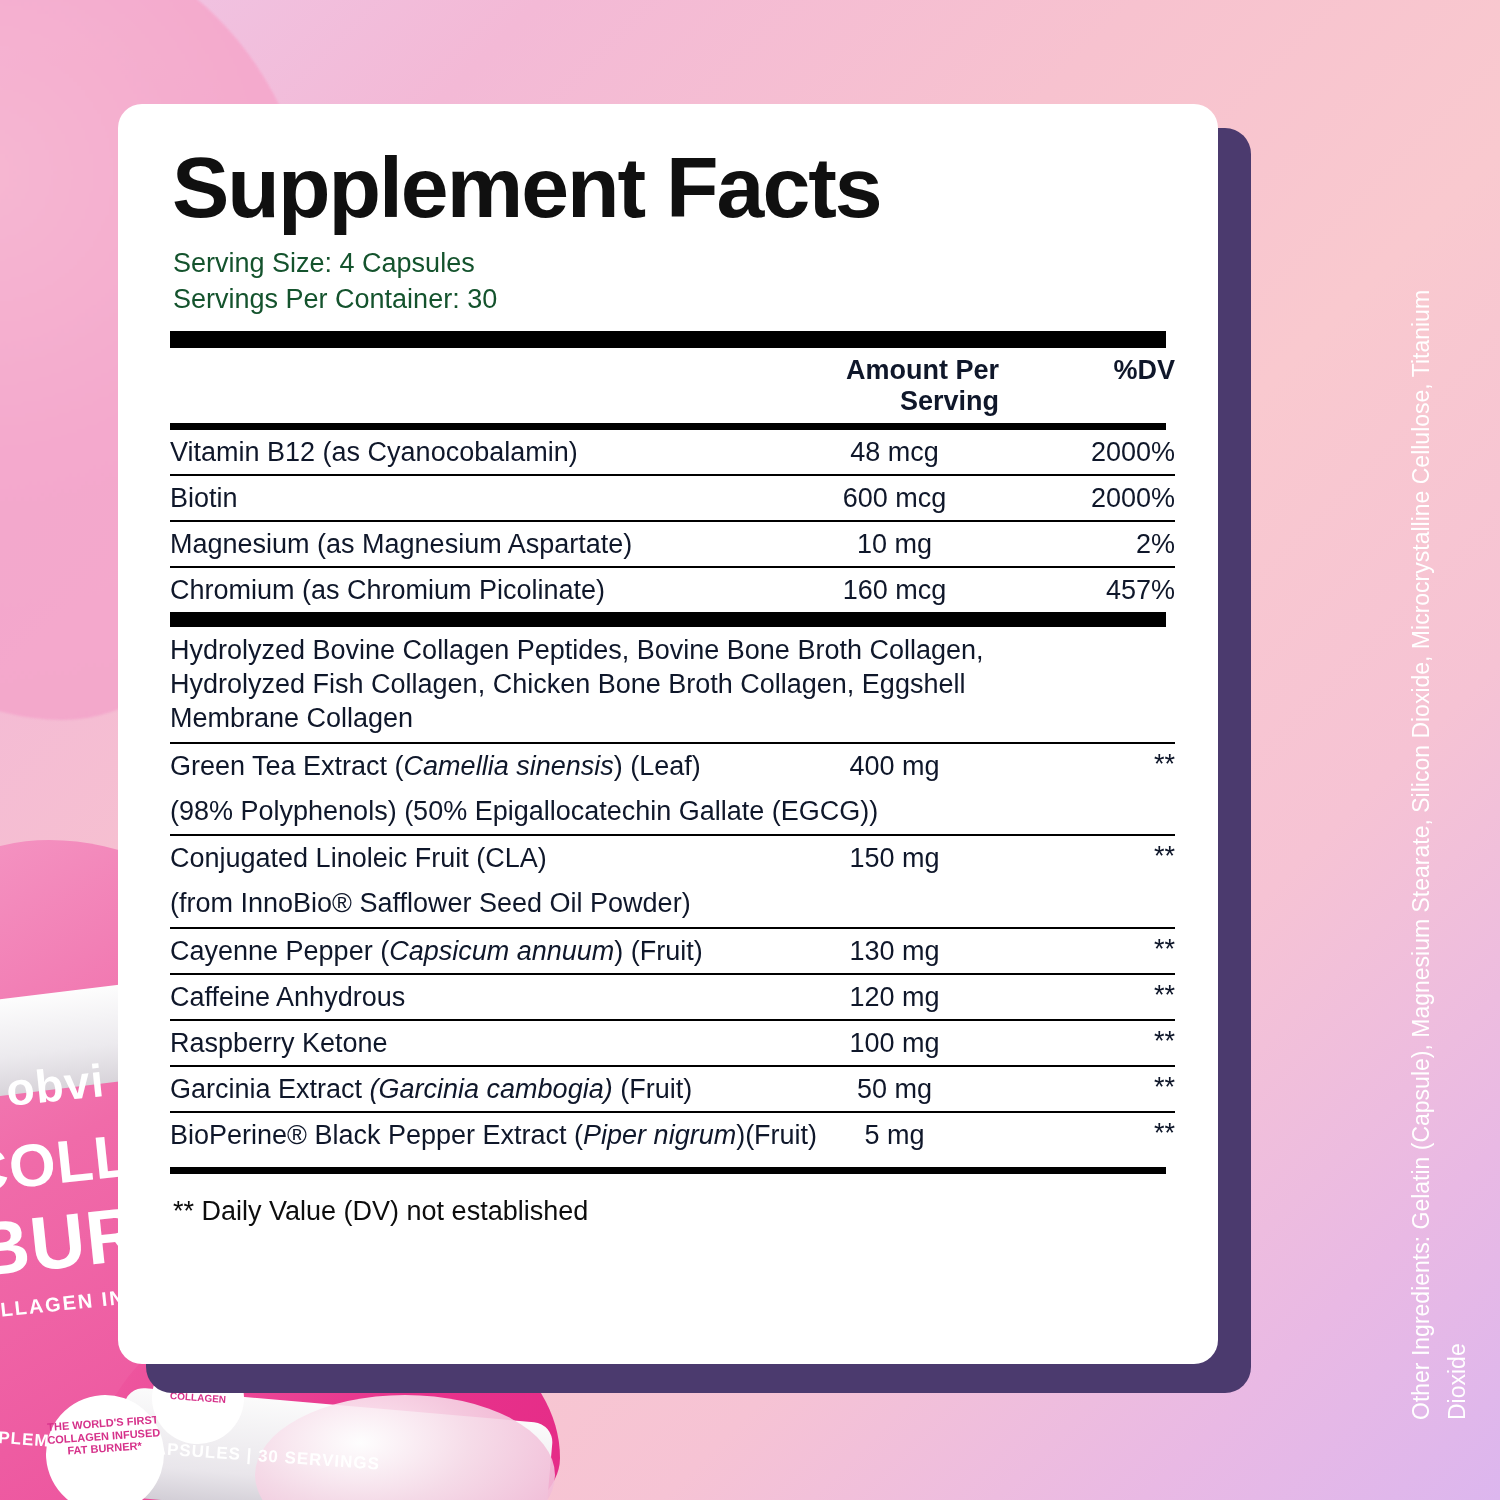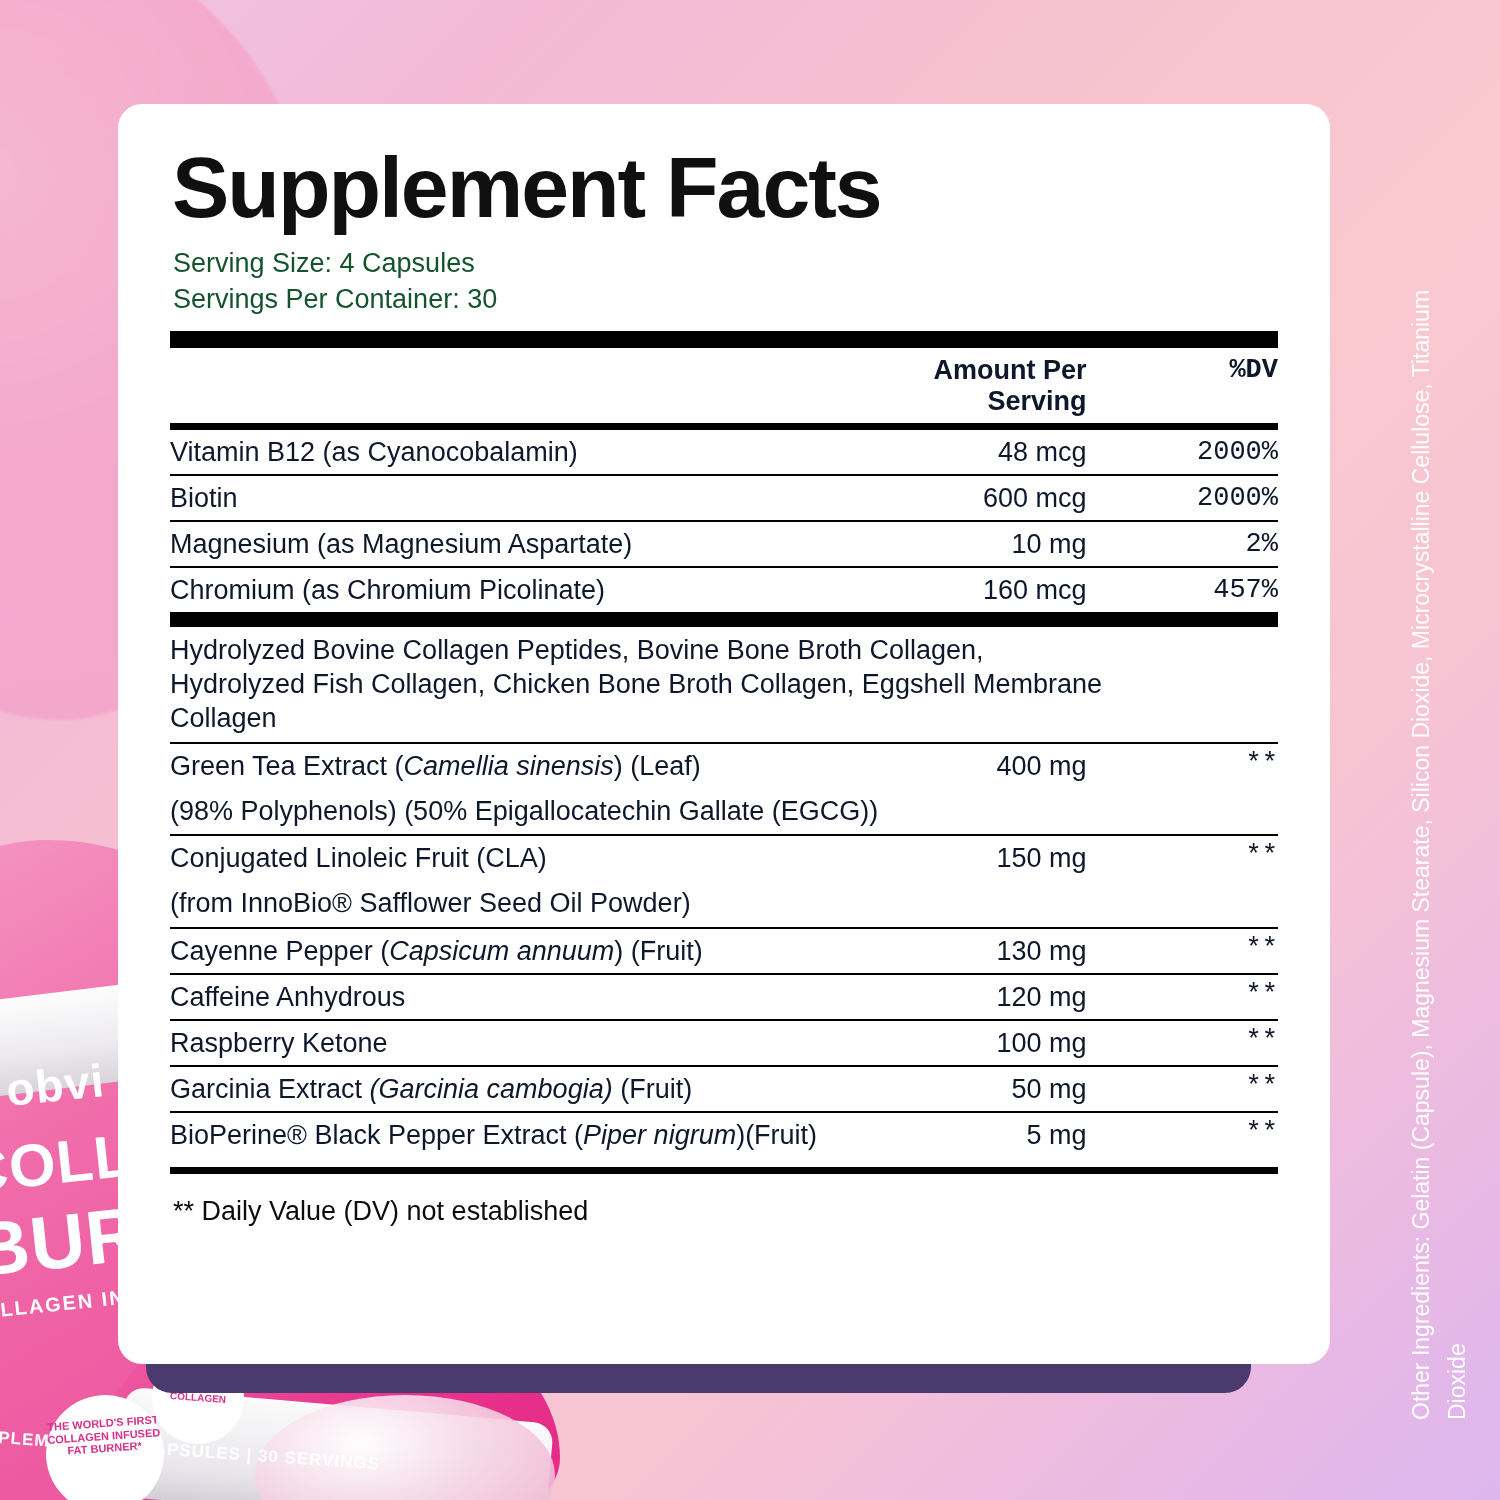--- a/index.html
+++ b/index.html
@@ -120,21 +120,21 @@
     height: 1265px;
     background: #4b3a6e;
     border-radius: 26px;
   }
 
   
   .panel {
     position: absolute;
     left: 118px;
     top: 104px;
-    width: 1212px;
+    width: 1100px;
     height: 1260px;
     background: #ffffff;
     border-radius: 24px;
     box-sizing: border-box;
     padding: 34px 52px 20px 52px;
   }
 
   .sf-title {
     font-size: 86px;
     font-weight: bold;
@@ -170,22 +170,22 @@
     border-collapse: collapse;
     table-layout: fixed;
   }
   table.facts td {
     vertical-align: top;
     font-size: 27px;
     color: #0f172a;
     padding: 7px 0 6px 0;
   }
   .col-name  { width: 620px; }
-  .col-amt   { width: 235px; text-align: right; padding-right: 26px !important; }
-  .col-dv    { width: 150px; text-align: right; font-family: Liberation Mono, monospace; }
+  .col-amt   { width: 235px; text-align: center; padding-right: 26px !important; }
+  .col-dv    { width: 150px; text-align: right; }
 
   .hdr td {
     font-weight: bold;
     font-size: 27px;
     padding-top: 12px;
     padding-bottom: 12px;
   }
   .hdr .col-amt { text-align: right; padding-right: 26px; }
   .hdr .col-dv  { text-align: right; }
 

